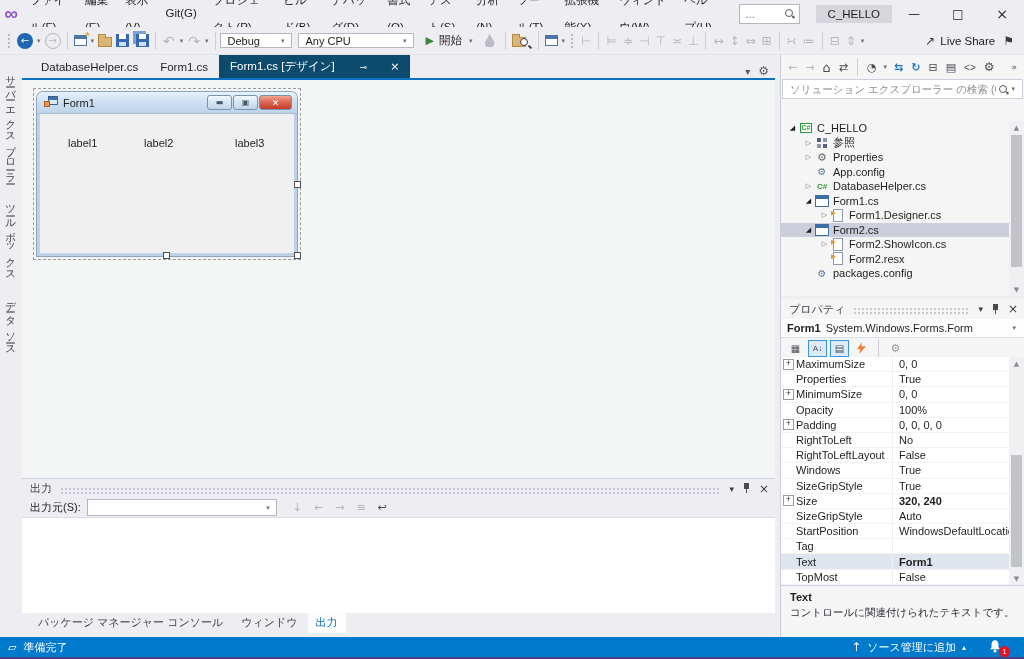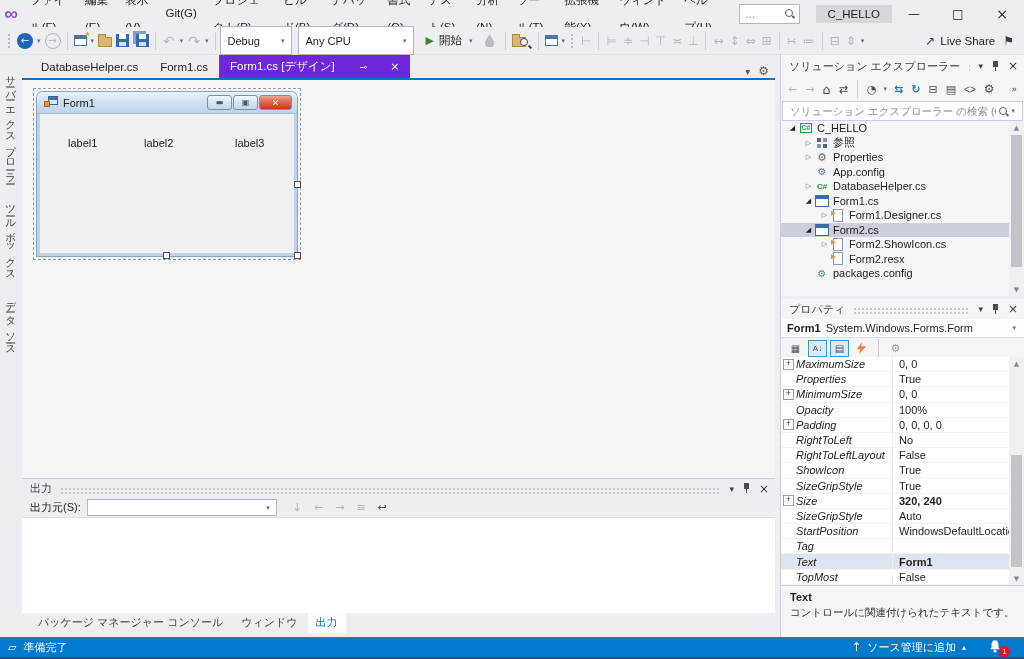--- a/index.html
+++ b/index.html
@@ -34,42 +34,42 @@
   .ico-window{position:relative;width:13px;height:11px;border:1px solid #4a76a8;background:linear-gradient(#4a76a8 0 3px,#fff 3px);}
   .ico-star{position:absolute;right:-4px;top:-6px;color:#d9a33d;font-weight:bold;font-size:11px;}
   .ico-folder{position:relative;width:14px;height:10px;background:#dcb573;border:1px solid #b28b43;margin-top:3px;}
   .ico-folder::before{content:"";position:absolute;left:-1px;top:-4px;width:6px;height:3px;background:#dcb573;border:1px solid #b28b43;border-bottom:0;}
   .ico-floppy{position:relative;width:13px;height:13px;background:#3567b2;}
   .ico-floppy::before{content:"";position:absolute;left:3px;top:0;width:7px;height:5px;background:#fff;}
   .ico-floppy::after{content:"";position:absolute;left:3px;bottom:1px;width:7px;height:4px;background:#cfe0f2;}
   .ico-floppy.all{box-shadow:-3px -3px 0 #7da1d0;margin-left:3px;}
   .tb-glyph{font-size:12px;color:#6a6a72;padding:0 3px;}
   .tb-glyph.disabled{color:#b4b4bc;}
-  .combo{height:29px;background:#fff;border:1px solid #b6b6c0;display:flex;align-items:center;padding:0 4px 0 7px;font-size:11px;flex:none;}
+  .combo{height:15px;background:#fff;border:1px solid #b6b6c0;display:flex;align-items:center;padding:0 4px 0 7px;font-size:11px;flex:none;}
   .combo .cval{flex:1;}
   .combo .chev{margin-left:6px;}
   .start-btn{display:flex;align-items:center;padding:0 4px;flex:none;}
   .play-tri{color:#388a34;font-size:11px;margin-right:5px;}
   .flame{width:10px;height:13px;background:#bcbcc4;clip-path:polygon(50% 0,78% 35%,100% 65%,85% 100%,15% 100%,0 65%,25% 35%);margin:0 6px;}
   .magbig{position:relative;width:12px;height:12px;margin-left:-6px;margin-top:6px;}
   .magbig::before{content:"";position:absolute;left:0;top:0;width:6px;height:6px;border:1.6px solid #3a3a44;border-radius:50%;background:#fff;}
   .magbig::after{content:"";position:absolute;left:8px;top:8px;width:4px;height:2px;background:#3a3a44;transform:rotate(45deg);}
   .liveshare{margin-left:auto;display:flex;align-items:center;padding-right:10px;}
   .liveshare .ls-label{margin:0 8px 0 5px;font-size:11.5px;}
 
   
   .left-rail{position:absolute;left:0;top:55px;width:22px;height:557px;background:#eeeef2;display:flex;flex-direction:column;align-items:center;padding-top:4px;}
   .rail-tab{writing-mode:vertical-rl;font-size:10.5px;color:#424242;padding:9px 0;letter-spacing:1px;white-space:nowrap;}
 
   
   .doc-area{position:absolute;left:22px;top:55px;width:753px;height:582px;background:#eeeef2;}
   .tabstrip{position:absolute;left:0;top:0;width:100%;height:23px;display:flex;align-items:flex-end;padding-left:8px;}
   .doc-tab{display:flex;align-items:center;height:23px;padding:0 11px;font-size:11.5px;color:#1e1e1e;}
   .doc-tab .tab-pin,.doc-tab .tab-close{display:none;}
-  .doc-tab.active{background:#6d28d9;color:#fff;gap:16px;}
+  .doc-tab.active{background:#0c4a6e;color:#fff;gap:16px;}
   .doc-tab.active .tab-pin{display:inline-flex;margin-left:9px;font-size:9px;color:#fff;transform:rotate(0deg);}
   .doc-tab.active .tab-close{display:inline-flex;margin-left:7px;font-size:11px;color:#fff;}
   .tab-right-icons{margin-left:auto;display:flex;align-items:center;padding-right:6px;gap:8px;}
   .tab-right-icons .gi{color:#5a5a64;font-size:10px;}
   .tab-underline{position:absolute;left:0;top:23px;width:100%;height:2px;background:#0e70c0;}
 
   .designer{position:absolute;left:0;top:25px;width:100%;height:398px;background:#f4f5f5;}
   .form-wrap{position:absolute;left:15px;top:12px;width:260px;height:164px;}
   .form-sel{position:absolute;inset:-4px;border:1px dashed #9a9aa0;}
   .vsform{position:absolute;inset:0;border-radius:6px 6px 0 0;box-shadow:0 0 0 1px #8ca4bd;background:#f0f0f0;}
@@ -154,21 +154,21 @@
   .pt-ico{height:17px;min-width:19px;display:flex;align-items:center;justify-content:center;font-size:10px;color:#4a4a52;}
   .pt-ico.boxed{border:1px solid #3a95dd;background:#dcebf7;}
   .bolt{width:9px;height:12px;background:#e8823a;clip-path:polygon(55% 0,0 60%,35% 60%,25% 100%,100% 35%,48% 35%);}
   .wrench-g{color:#9a9aa2;font-family:"DejaVu Sans";font-size:11px;}
   .prop-grid{position:absolute;left:0;top:58px;width:100%;height:228px;background:#fff;overflow:hidden;}
   .prop-rows{position:absolute;left:0;top:0;width:229px;}
   .prop-row{display:flex;align-items:center;height:15.2px;border-bottom:1px solid #f3f3f5;font-size:11px;background:#fff;}
   .prop-row.selected{background:#dfe5ef;}
   .p-exp{width:15px;flex:none;display:flex;align-items:center;justify-content:center;}
   .prop-row.expandable .p-exp::before{content:"+";width:9px;height:9px;border:1px solid #9a9aa2;background:#fff;font-size:9px;line-height:7px;text-align:center;color:#333;}
-  .p-name{flex:0 0 97px;overflow:hidden;white-space:nowrap;border-right:1px solid #efeff2;height:100%;display:flex;align-items:center;font-style:italic;}
+  .p-name{flex:0 0 97px;overflow:hidden;white-space:nowrap;border-right:1px solid #efeff2;height:100%;display:flex;align-items:center;}
   .p-val{flex:1;padding-left:6px;overflow:hidden;white-space:nowrap;}
   .prop-row.bold .p-val{font-weight:bold;}
   .prop-desc{position:absolute;left:0;top:286px;width:100%;bottom:0;background:#f5f5f5;border-top:1px solid #cccedb;padding:5px 9px;}
   .pd-title{font-size:11px;font-weight:bold;margin-bottom:3px;}
   .pd-text{font-size:10.5px;color:#2b2b33;}
 
   
   .statusbar{position:absolute;left:0;top:637px;width:1024px;height:22px;background:#007acc;display:flex;align-items:center;color:#fff;font-size:11px;padding:0 4px 0 8px;border-bottom:2px solid #44447e;}
   .sb-left{display:flex;align-items:center;gap:7px;}
   .para-ico{font-size:11px;color:#fff;}
@@ -392,29 +392,20 @@
         <span class="btab">ウィンドウ</span>
         <span class="btab active">出力</span>
       </div>
   </div>
 
   <div class="splitter-v"></div>
 
   <div class="right-dock">
 
     <div class="sx">
-      <div class="panel-header" style="height:22px;">
-        <span class="panel-title">ソリューション エクスプローラー</span>
-        <span class="dots"></span>
-        <span class="ph-icons">
-          <span class="gi" data-glyph="▾"></span>
-          <span class="pin"></span>
-          <span class="gi" data-glyph="×" style="font-size:12px;"></span>
-        </span>
-      </div>
       <div class="sx-toolbar">
         <span class="sx-ico disabled gi" data-glyph="←"></span>
         <span class="sx-ico disabled gi" data-glyph="→"></span>
         <span class="sx-ico gi" data-glyph="⌂" style="font-size:13px;"></span>
         <span class="sx-ico gi" data-glyph="⇄"></span>
         <span class="tb-sep"></span>
         <span class="sx-ico gi" data-glyph="◔"></span>
         <span class="gi chev" data-glyph="▾"></span>
         <span class="sx-ico blue gi" data-glyph="⇆"></span>
         <span class="sx-ico blue gi" data-glyph="↻"></span>
@@ -554,21 +545,21 @@
               <span class="p-name">RightToLeft</span>
               <span class="p-val">No</span>
             </div>
             <div class="prop-row">
               <span class="p-exp"></span>
               <span class="p-name">RightToLeftLayout</span>
               <span class="p-val">False</span>
             </div>
             <div class="prop-row">
               <span class="p-exp"></span>
-              <span class="p-name">ShowIcon</span>
+              <span class="p-name">Windows</span>
               <span class="p-val">True</span>
             </div>
             <div class="prop-row">
               <span class="p-exp"></span>
               <span class="p-name">SizeGripStyle</span>
               <span class="p-val">True</span>
             </div>
             <div class="prop-row bold expandable">
               <span class="p-exp"></span>
               <span class="p-name">Size</span>

